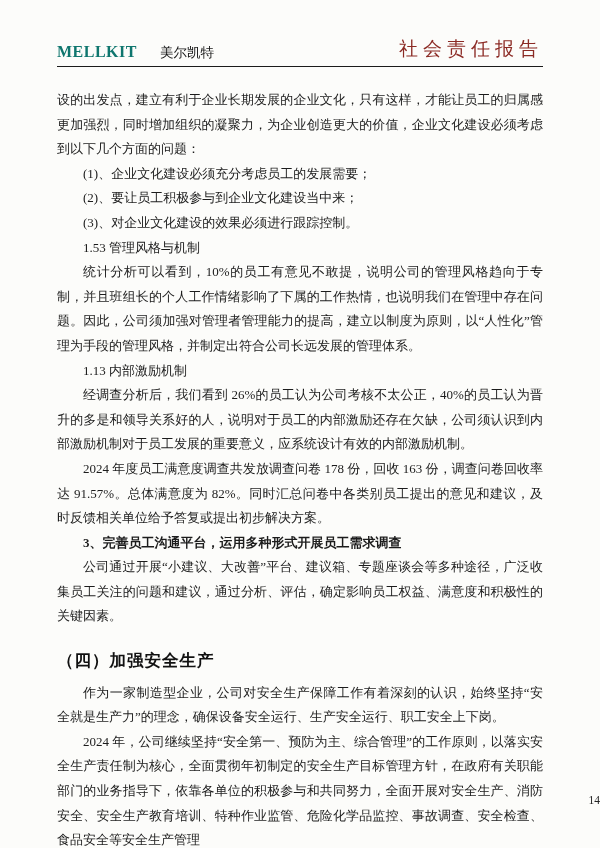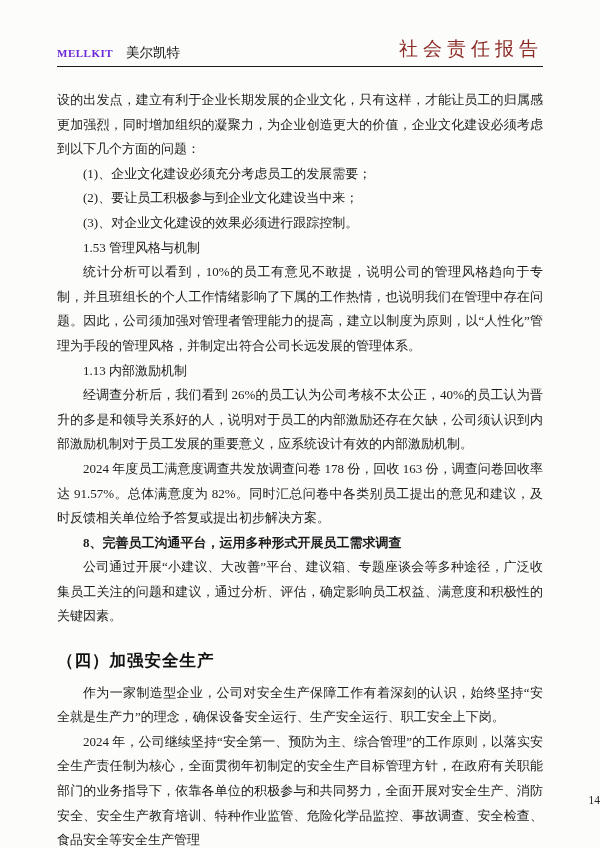--- a/index.html
+++ b/index.html
@@ -20,29 +20,29 @@
     color: #1c1c1c;
     overflow: hidden;
   }
   
   .hdr {
     display: flex;
     justify-content: space-between;
     align-items: flex-end;
   }
   .logo-en {
-    color: #6d28d9;
-    font-size: 11px;
+    color: #0f766e;
+    font-size: 16px;
     font-weight: bold;
     letter-spacing: 0.5px;
   }
   .logo-cn {
     color: #161616;
     font-size: 13.5px;
-    margin-left: 13px;
+    margin-left: 23px;
   }
   .report-title {
     color: #8b2a24;
     font-size: 19px;
     letter-spacing: 5px;
     font-weight: 500;
   }
   .hdr-rule {
     border-bottom: 1.6px solid #1b1b1b;
     margin-top: 4px;
@@ -97,21 +97,21 @@
   <main>
     <p>设的出发点，建立有利于企业长期发展的企业文化，只有这样，才能让员工的归属感更加强烈，同时增加组织的凝聚力，为企业创造更大的价值，企业文化建设必须考虑到以下几个方面的问题：</p>
     <p class="indent">(1)、企业文化建设必须充分考虑员工的发展需要；</p>
     <p class="indent">(2)、要让员工积极参与到企业文化建设当中来；</p>
     <p class="indent">(3)、对企业文化建设的效果必须进行跟踪控制。</p>
     <p class="indent">1.53 管理风格与机制</p>
     <p class="indent">统计分析可以看到，10%的员工有意见不敢提，说明公司的管理风格趋向于专制，并且班组长的个人工作情绪影响了下属的工作热情，也说明我们在管理中存在问题。因此，公司须加强对管理者管理能力的提高，建立以制度为原则，以“人性化”管理为手段的管理风格，并制定出符合公司长远发展的管理体系。</p>
     <p class="indent">1.13 内部激励机制</p>
     <p class="indent">经调查分析后，我们看到 26%的员工认为公司考核不太公正，40%的员工认为晋升的多是和领导关系好的人，说明对于员工的内部激励还存在欠缺，公司须认识到内部激励机制对于员工发展的重要意义，应系统设计有效的内部激励机制。</p>
     <p class="indent">2024 年度员工满意度调查共发放调查问卷 178 份，回收 163 份，调查问卷回收率达 91.57%。总体满意度为 82%。同时汇总问卷中各类别员工提出的意见和建议，及时反馈相关单位给予答复或提出初步解决方案。</p>
-    <p class="indent bold">8、完善员工沟通平台，运用多种形式开展员工需求调查</p>
+    <p class="indent bold">3、完善员工沟通平台，运用多种形式开展员工需求调查</p>
     <p class="indent">公司通过开展“小建议、大改善”平台、建议箱、专题座谈会等多种途径，广泛收集员工关注的问题和建议，通过分析、评估，确定影响员工权益、满意度和积极性的关键因素。</p>
     <p class="sec-heading">（四）加强安全生产</p>
     <p class="indent">作为一家制造型企业，公司对安全生产保障工作有着深刻的认识，始终坚持“安全就是生产力”的理念，确保设备安全运行、生产安全运行、职工安全上下岗。</p>
     <p class="indent">2024 年，公司继续坚持“安全第一、预防为主、综合管理”的工作原则，以落实安全生产责任制为核心，全面贯彻年初制定的安全生产目标管理方针，在政府有关职能部门的业务指导下，依靠各单位的积极参与和共同努力，全面开展对安全生产、消防安全、安全生产教育培训、特种作业监管、危险化学品监控、事故调查、安全检查、食品安全等安全生产管理</p>
   </main>
 
   <footer class="ftr">
     <span>14</span>
   </footer>
 

